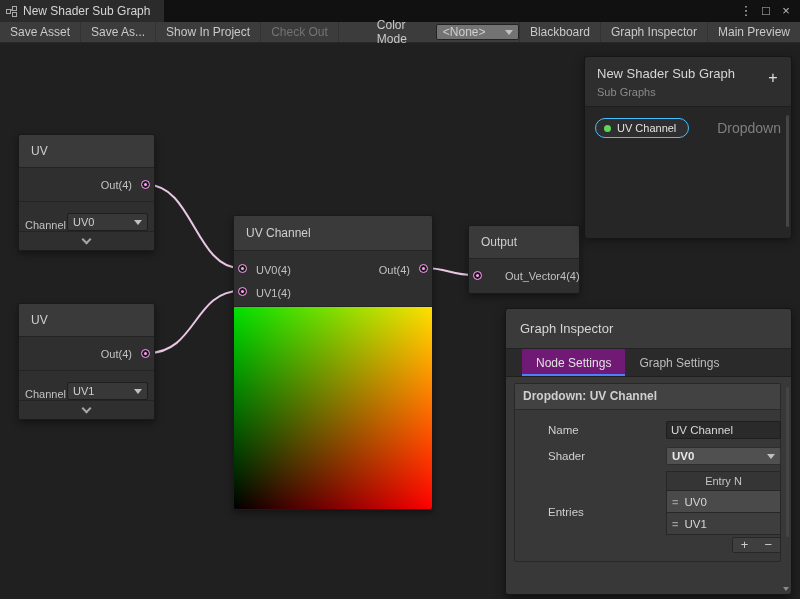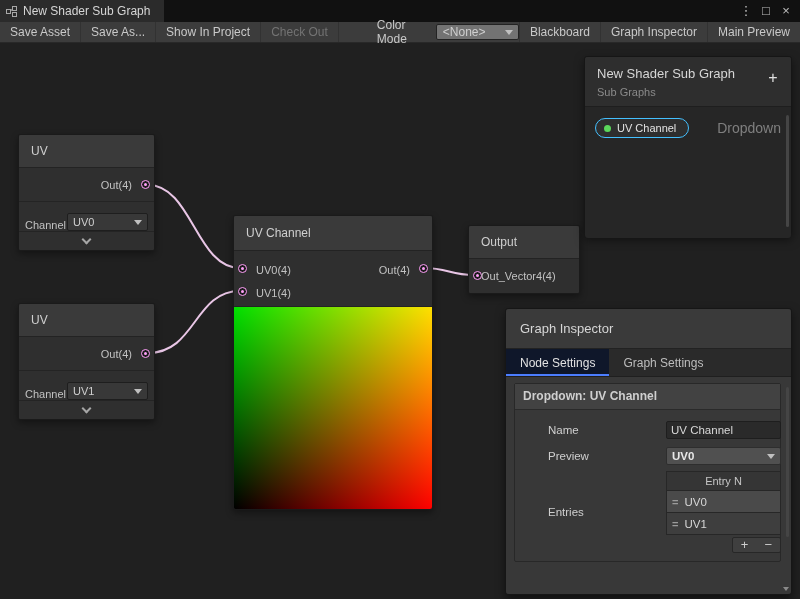--- a/index.html
+++ b/index.html
@@ -54,21 +54,21 @@
   .bb-pill { display:inline-flex; align-items:center; gap:6px; border:1px solid #44c0ff; border-radius:11px; background:#2e2e2e; padding:3px 12px 3px 8px; }
   .bb-dot { width:7px; height:7px; border-radius:50%; background:#5bd75b; }
   .bb-pill-text { font-size:11px; color:#e2e2e2; white-space:nowrap; }
   .bb-type { margin-left:auto; font-size:14px; color:#7f7f7f; }
   .vthumb { position:absolute; width:3px; border-radius:2px; background:#454545; }
 
   
   .gi-header { height:40px; line-height:40px; padding-left:14px; font-size:13px; color:#d6d6d6; background:#3a3a3a; border-bottom:1px solid #222; border-radius:3px 3px 0 0; }
   .gi-tabs { height:28px; display:flex; background:#2a2a2a; border-bottom:1px solid #1f1f1f; font-size:12px; }
   .gi-tab { display:flex; align-items:center; padding:0 14px; color:#bdbdbd; }
-  .gi-tab.active { background:#0f172a; color:#e2e2e2; box-shadow:inset 0 -2px 0 #4c7eff; }
+  .gi-tab.active { background:#701a75; color:#e2e2e2; box-shadow:inset 0 -2px 0 #4c7eff;margin-left:16px; }
   .gi-content { position:relative; height:217px; background:#383838; padding:6px 10px 0 8px; border-radius:0 0 3px 3px; }
   .section { border:1px solid #282828; border-radius:2px; }
   .section-header { height:26px; line-height:25px; background:#424242; border-bottom:1px solid #2a2a2a; padding:0 8px; font-size:12px; font-weight:bold; color:#cfcfcf; }
   .section-body { padding:10px 6px 8px 8px; }
   .frow { display:flex; margin-bottom:8px; align-items:center; }
   .flabel { flex:0 0 118px; font-size:11.5px; color:#cfcfcf; line-height:14px;margin-left:25px; }
   .fctrl { flex:0 0 115px; position:relative; }
   .tinput { width:100%; height:18px; background:#2a2a2a; border:1px solid #1e1e1e; border-radius:2px; color:#d8d8d8; font-size:11.5px; padding:0 4px; outline:none; }
   .checkbox { display:inline-block; width:13px; height:13px; background:#2a2a2a; border:1px solid #191919; border-radius:2px; }
   .fdrop { height:18px; background:#505050; border:1px solid #2e2e2e; border-radius:2px; display:flex; align-items:center; padding:0 5px; color:#e8e8e8; font-size:11.5px; font-weight:bold; position:relative; }
@@ -174,21 +174,21 @@
         <span class="plabel" style="right:22px; top:19px;">Out(4)</span>
         <span class="port" style="right:4px; top:13px;"></span>
       </div>
       <div class="uv-preview"></div>
     </div>
 
     <div class="node" style="left:468px; top:182px; width:112px;">
       <div class="node-header">Output</div>
       <div class="prow" style="height:34px;">
         <span class="port" style="left:4px; top:12px;"></span>
-        <span class="plabel" style="left:12px;">Out_Vector4(4)</span>
+        <span class="plabel" style="left:36px;">Out_Vector4(4)</span>
       </div>
     </div>
 
     <div class="panel" style="left:584px; top:13px; width:208px; height:180px;">
       <div class="bb-header">
         <div class="bb-title">New Shader Sub Graph</div>
         <div class="bb-sub">Sub Graphs</div>
         <div class="bb-add">+</div>
       </div>
       <div class="bb-body">
@@ -216,21 +216,21 @@
 
             <div class="frow">
               <span class="flabel">Name</span>
               <span class="fctrl">
                 <input class="tinput" value="UV Channel" style="">
               </span>
             </div>
 
 
             <div class="frow" style="margin-bottom:6px;">
-              <span class="flabel">Preview</span>
+              <span class="flabel">Shader</span>
               <span class="fctrl">
                 <div class="fdrop">
                   <span>UV0</span>
                   <span class="arrow-dn"></span>
                 </div>
               </span>
             </div>
 
             <div class="frow" style="margin-bottom:0;">
               <span class="flabel">Entries</span>

